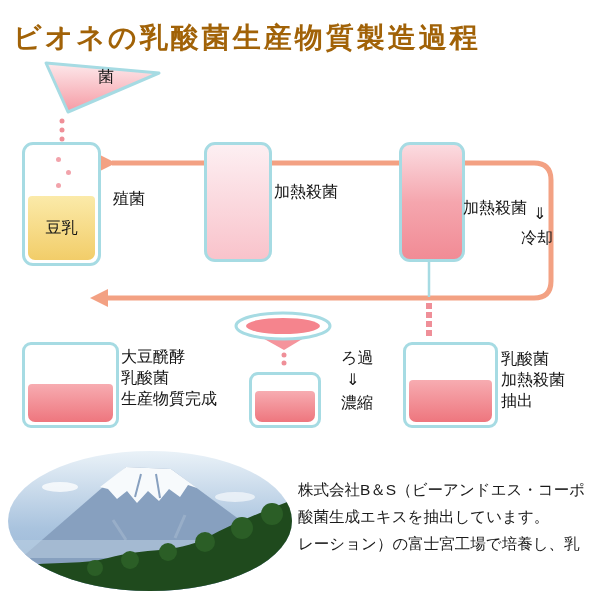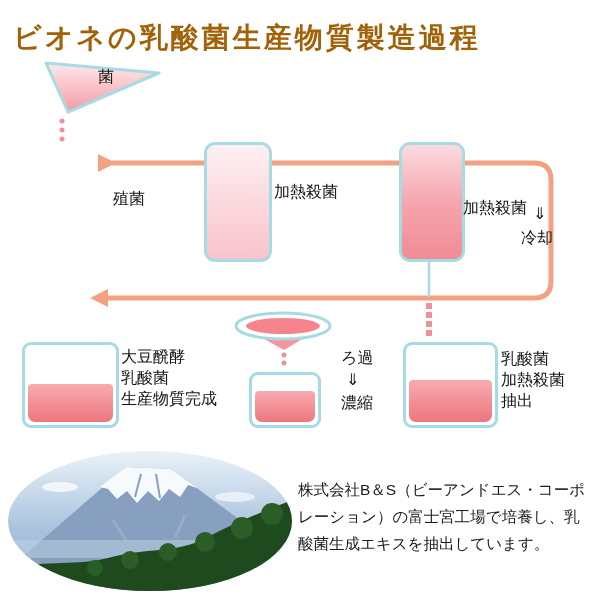--- a/index.html
+++ b/index.html
@@ -79,20 +79,27 @@
           <circle cx="168" cy="552" r="9"></circle>
         <circle cx="205" cy="542" r="10"></circle>
           <circle cx="242" cy="528" r="11"></circle>
           <circle cx="272" cy="514" r="11"></circle>
       </g>
     </g>
   </svg>
 
   <div id="title" class="abs">ビオネの乳酸菌生産物質製造過程</div>
 
+  <div class="vessel" style="left:22px;top:142px;width:73px;height:118px;">
+    <span class="bub" style="left:31px;top:12px;"></span>
+    <span class="bub" style="left:41px;top:25px;"></span>
+    <span class="bub" style="left:31px;top:38px;"></span>
+    <div class="liquid" style="height:64px;background:linear-gradient(180deg,#fbeaa9,#f2cd69);"></div>
+    <div class="lbl" style="left:0;width:100%;text-align:center;top:72px;">豆乳</div>
+  </div>
 
   <div class="vessel" style="left:204px;top:142px;width:62px;height:114px;background:linear-gradient(180deg,#fdeff2,#f9c3cb);"></div>
 
   <div class="vessel" style="left:399px;top:142px;width:60px;height:114px;background:linear-gradient(180deg,#fbdbe0 0%,#f5a6ae 50%,#f18b95 100%);"></div>
 
   <div class="vessel" style="left:22px;top:342px;width:91px;height:80px;border-radius:9px;">
     <div class="liquid" style="height:38px;background:linear-gradient(180deg,#f7acb1,#ee767e);"></div>
   </div>
 
   <div class="vessel" style="left:249px;top:372px;width:66px;height:50px;border-radius:9px;">
@@ -121,17 +128,17 @@
   <div class="lbl" style="left:341px;top:392px;text-align:right;">濃縮</div>
 
   <div class="lbl" style="left:501px;top:348px;">
     <div>乳酸菌</div>
     <div>加熱殺菌</div>
     <div>抽出</div>
   </div>
 
   <div class="footer" style="left:298px;top:476px;">
     <div>株式会社B＆S（ビーアンドエス・コーポ</div>
+    <div>酸菌生成エキスを抽出しています。</div>
     <div>レーション）の富士宮工場で培養し、乳</div>
-    <div>酸菌生成エキスを抽出しています。</div>
   </div>
 
 </div>
 
 </body></html>

